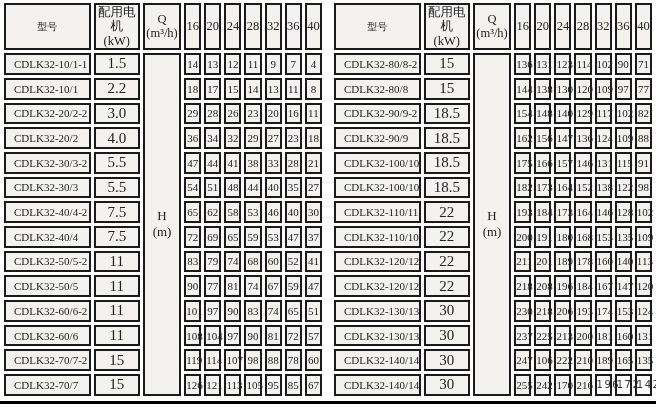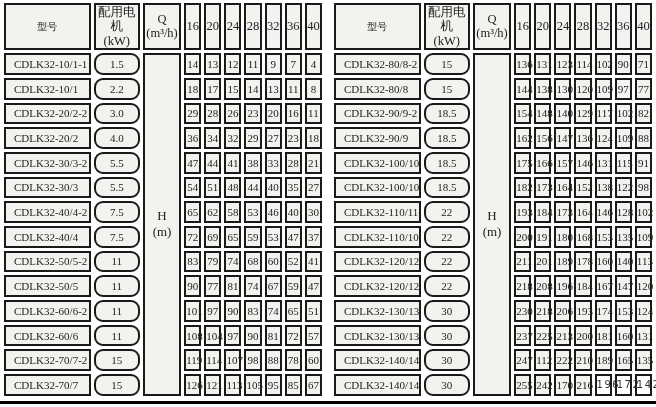--- a/index.html
+++ b/index.html
@@ -28,21 +28,21 @@
     vertical-align:middle;
     color:var(--text-c);
   }
   thead th{height:46px;font-weight:normal;}
   th.model-head{font-size:10px;}
   th.motor-head{font-size:12.5px;line-height:1.15;margin-left:20px;}
   th.q-head{font-size:12.5px;line-height:1.1;}
   th.num-head{font-size:12.5px;}
   tbody td{height:21.7px;font-size:11.5px;}
   td.model{text-align:left;padding-left:8px;font-size:11px;white-space:nowrap;overflow:hidden;}
-  td.kw{font-size:11px;border-radius:9px;}
+  td.kw{font-size:15px;}
   td.hcell{font-size:13px;line-height:1.25;}
   td.num{font-size:11px;white-space:nowrap;}
   td.num.edited{
     background:var(--edited-bg);
     font-family:"DejaVu Sans",sans-serif;
     font-size:10px;
     letter-spacing:1.5px;
     color:#333333;
   }
   .bottom-rule{
@@ -420,21 +420,21 @@
             <td class="num">213</td>
             <td class="num">200</td>
             <td class="num">181</td>
             <td class="num">160</td>
             <td class="num">131</td>
           </tr>
           <tr>
             <td class="model">CDLK32-140/14-2</td>
             <td class="kw">30</td>
             <td class="num">247</td>
-            <td class="num">112</td>
+            <td class="num">106</td>
             <td class="num">222</td>
             <td class="num">210</td>
             <td class="num">189</td>
             <td class="num">165</td>
             <td class="num">135</td>
           </tr>
           <tr>
             <td class="model">CDLK32-140/14</td>
             <td class="kw">30</td>
             <td class="num">255</td>

